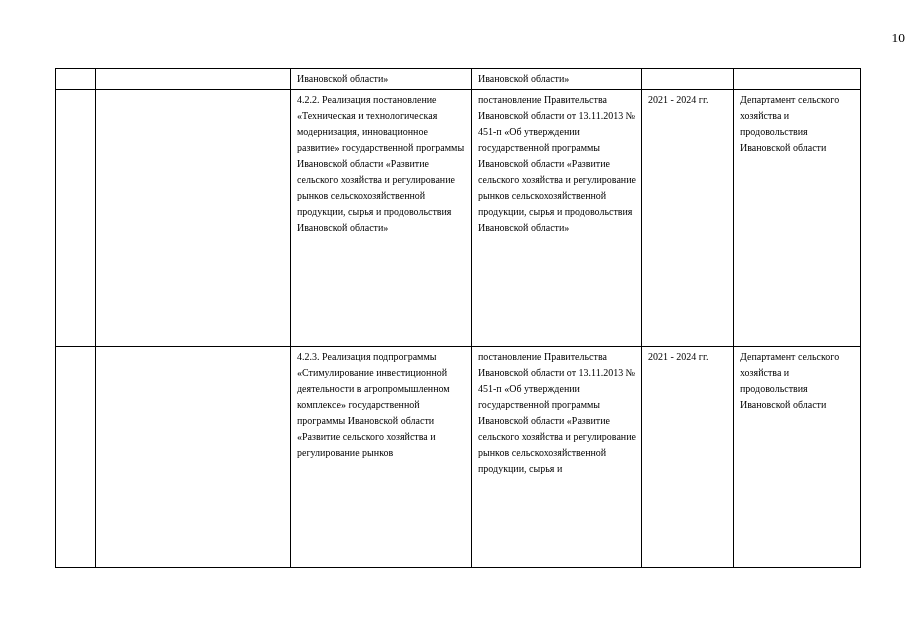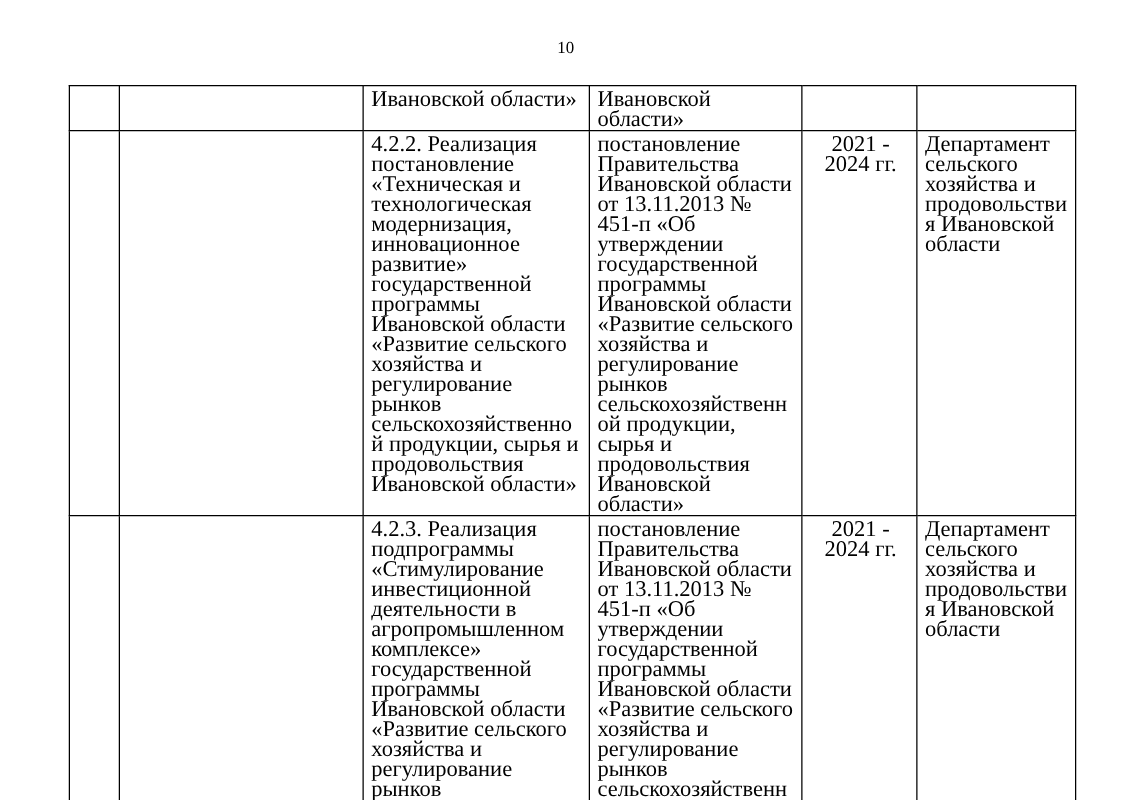--- a/index.html
+++ b/index.html
@@ -9,44 +9,44 @@
     color: #000000;
     font-family: "Liberation Serif", "DejaVu Serif", serif;
     position: relative;
     overflow: hidden;
   }
   .page-number {
     position: absolute;
     top: 30px;
     left: 0;
     width: 905px;
-    text-align: center;
+    text-align: right;
     font-size: 13.5px;
   }
   table.doc-table {
     position: absolute;
     left: 55px;
     top: 68px;
     width: 805px;
     border-collapse: collapse;
     table-layout: fixed;
   }
   table.doc-table td {
     border: 1px solid #000000;
     vertical-align: top;
     padding: 2px 4px 1px 6px;
-    font-size: 18px;
+    font-size: 10px;
     line-height: 16px;
     overflow: hidden;
     word-wrap: break-word;
   }
   tr.row-partial td { height: 21px; }
   tr.row-422 td { height: 257px; }
   tr.row-423 td { height: 221px; margin-left: 46px; }
-  td.period-cell { text-align: center; padding-left: 2px; padding-right: 2px; }
+  td.period-cell { padding-left: 2px; padding-right: 2px; }
 </style>
 </head>
 <body>
 
 <div class="page-number">10</div>
 
 <table class="doc-table">
   <colgroup>
     <col style="width:40px">
     <col style="width:195px">

